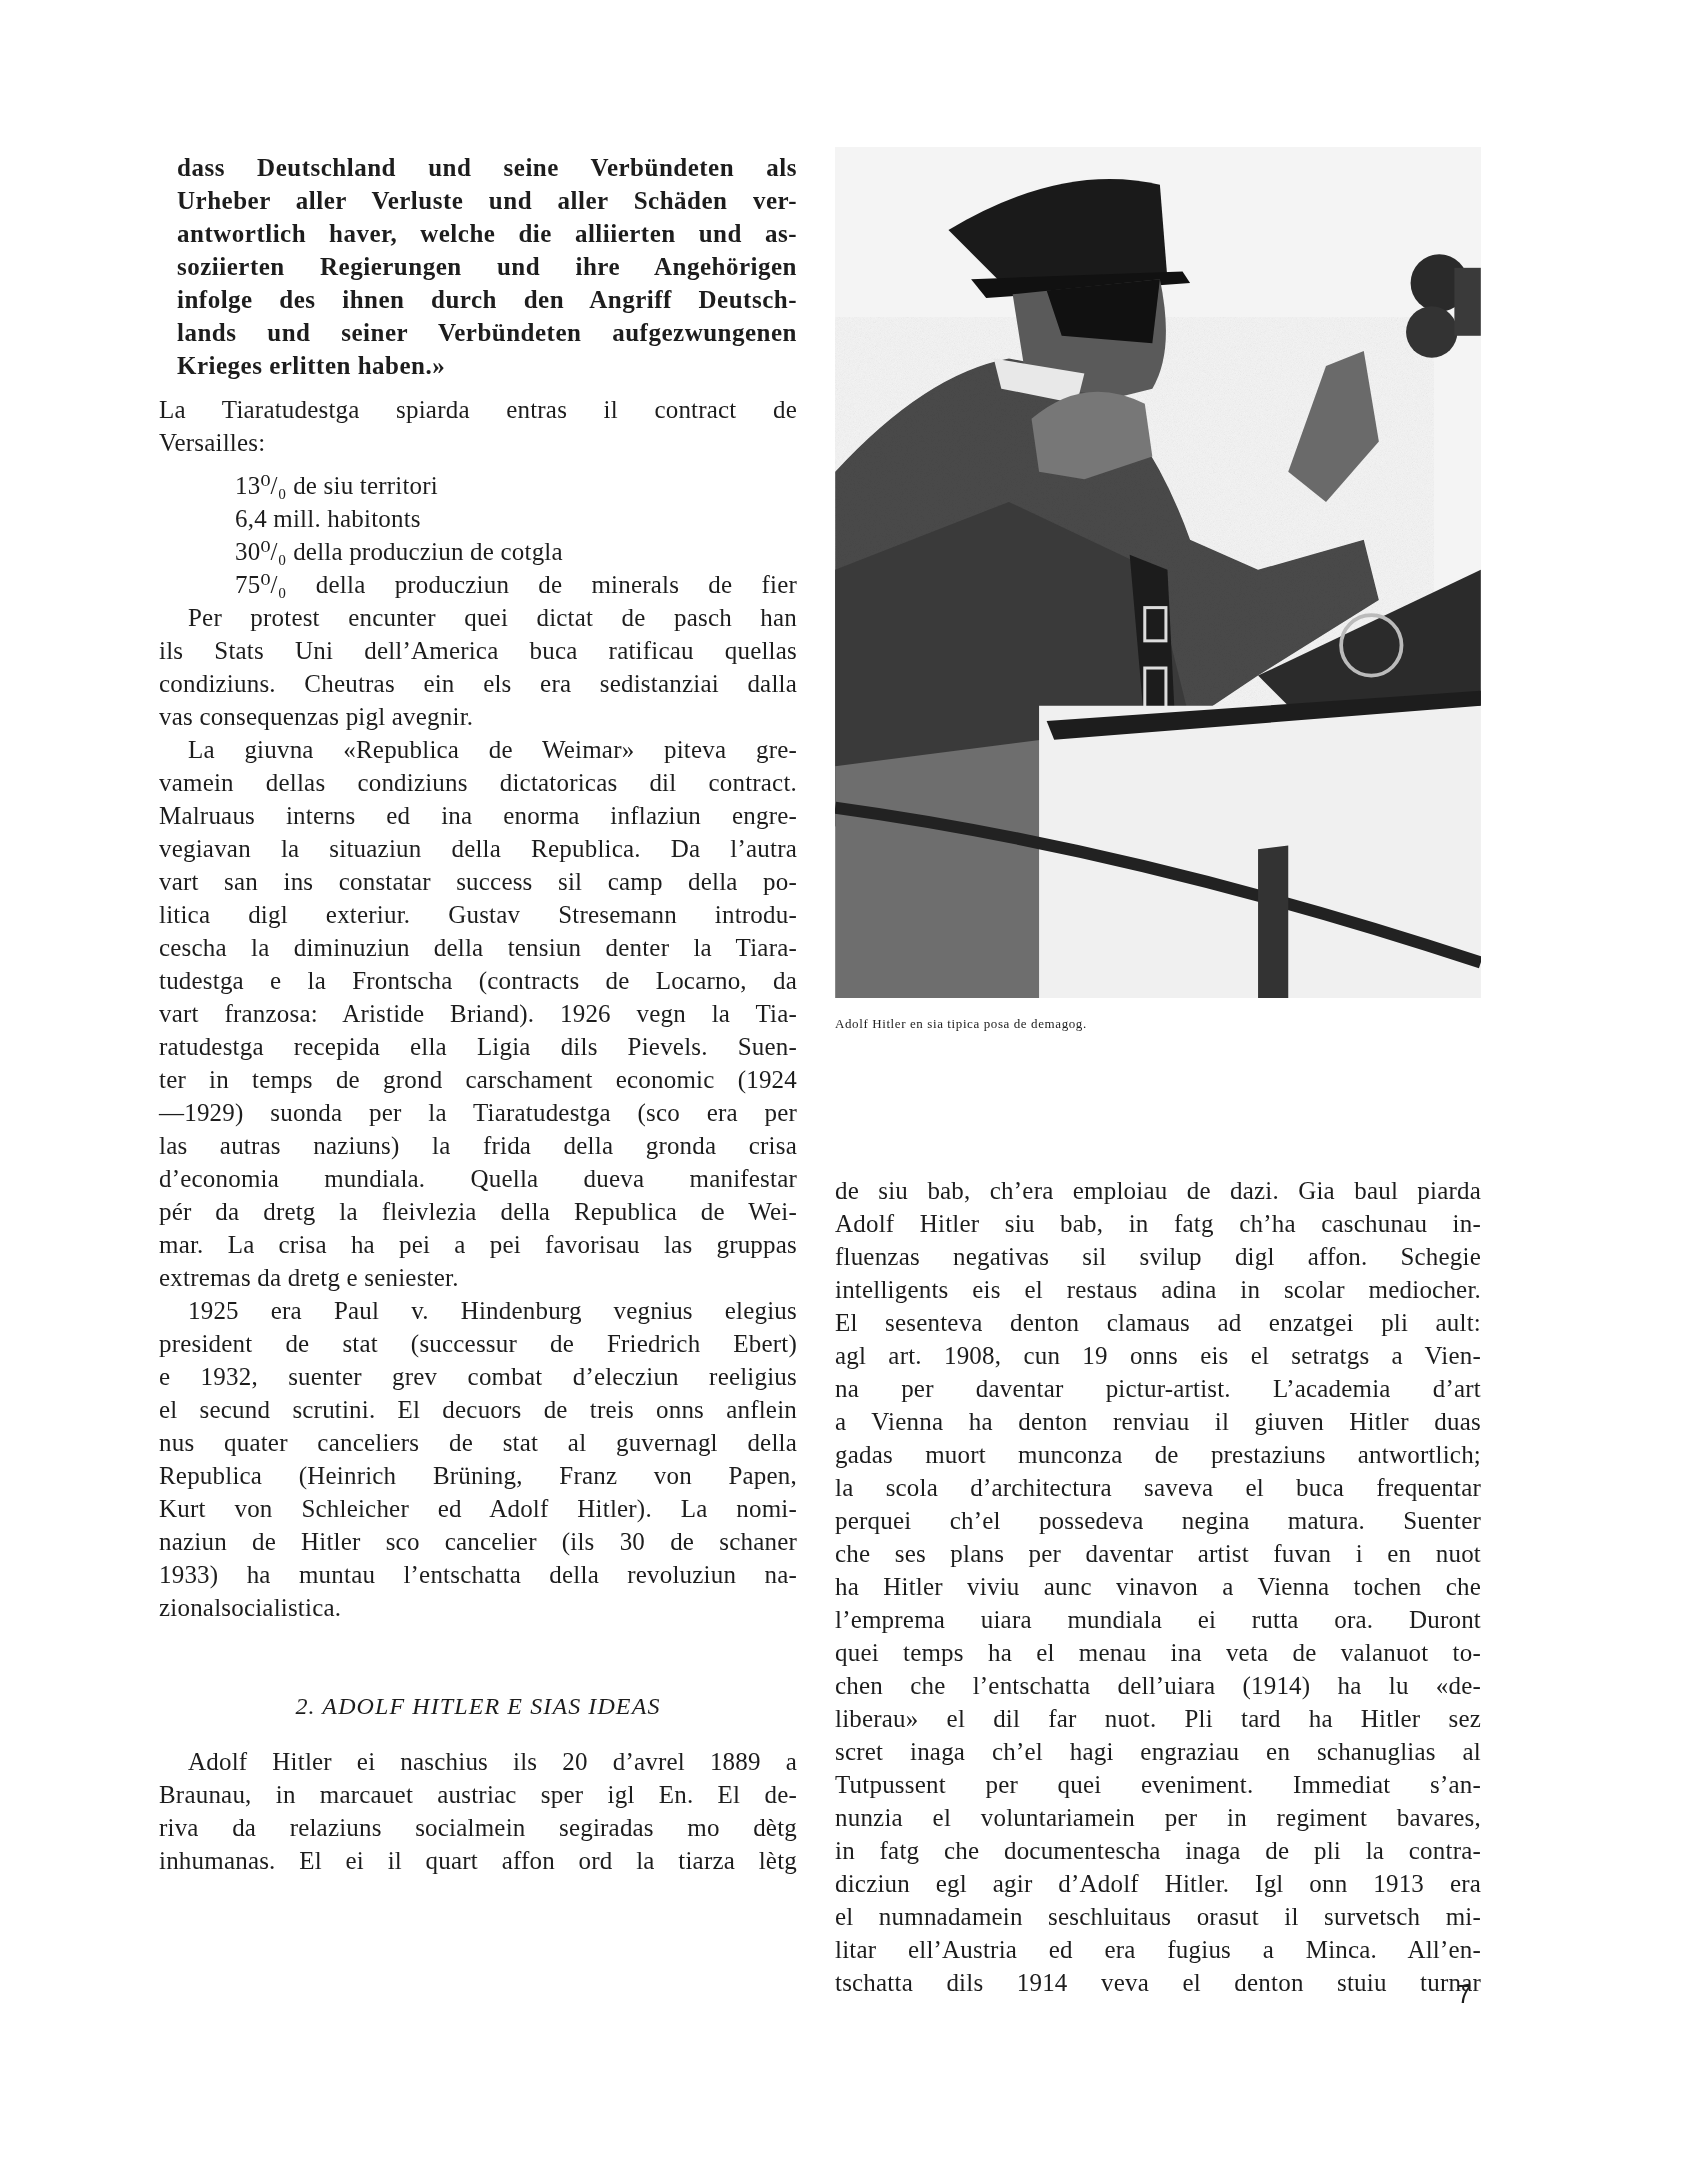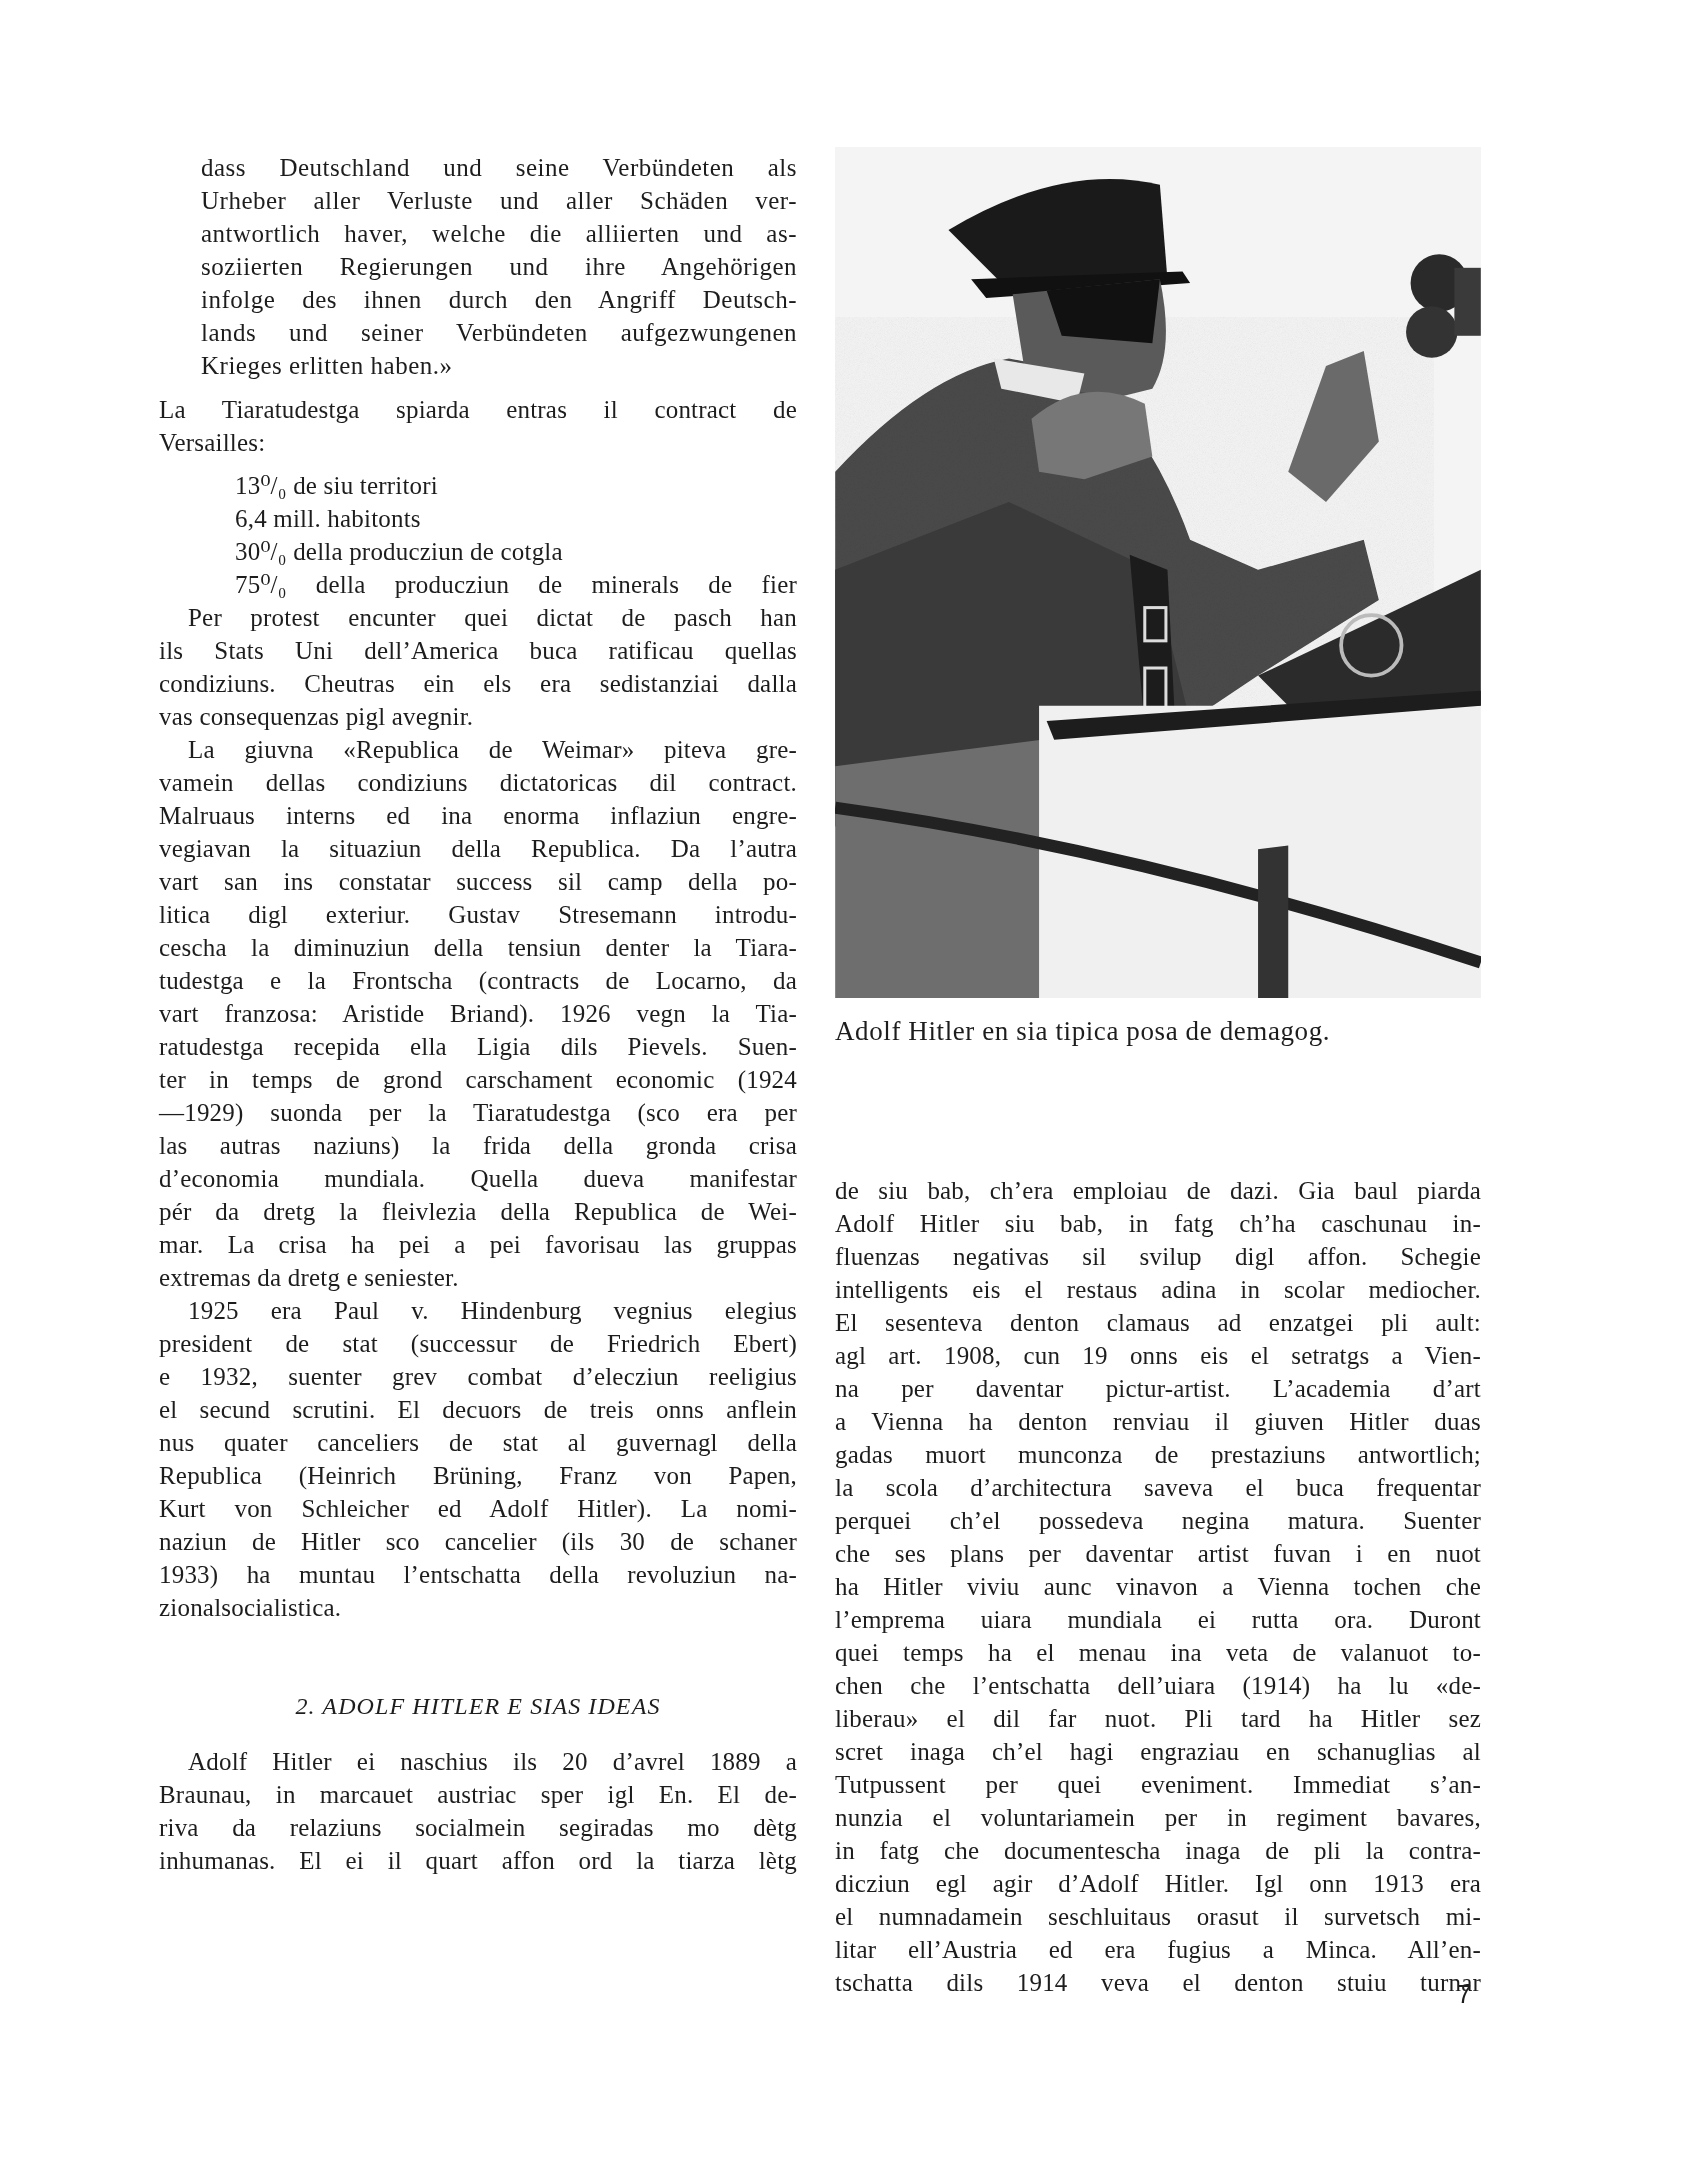--- a/index.html
+++ b/index.html
@@ -4,30 +4,30 @@
 <style>
   html, body { margin: 0; padding: 0; background: #ffffff; }
   body { width: 1706px; height: 2183px; position: relative; overflow: hidden;
          font-family: "Liberation Serif", "DejaVu Serif", serif; color: #1d1d1d; }
   .col { position: absolute; }
   #left-col { left: 159px; top: 151px; width: 638px; }
   #right-col-text { left: 835px; top: 1174px; width: 646px; }
   .line { display: block; font-size: 25px; line-height: 33px; height: 33px; white-space: nowrap;
           text-align: justify; text-align-last: justify; overflow: visible; letter-spacing: 0.2px; }
   .line.last { text-align-last: left; }
-  .quote { margin-left: 42px; }
+  .quote { margin-left: 18px; font-weight: bold; }
   .quote .line { letter-spacing: 0.5px; }
   .gap-small { height: 10.6px; }
   .list .line { padding-left: 76px; box-sizing: border-box; }
   .ind { text-indent: 29px; }
   .heading { font-style: italic; font-size: 24px; letter-spacing: 1.1px; text-align: center;
              margin-top: 66px; margin-bottom: 22px; line-height: 33px; }
   #photo { position: absolute; left: 835px; top: 147px; width: 646px; height: 851px;
            background: #f2f2f2; overflow: hidden; }
-  #caption { position: absolute; left: 835px; top: 1016px; font-size: 27px; letter-spacing: 0.6px; }
+  #caption { position: absolute; left: 835px; top: 1016px; font-size: 13px; letter-spacing: 0.6px; }
   #page-number { position: absolute; left: 1457px; top: 1979px; font-size: 26px; font-family: "Liberation Sans", sans-serif; }
 </style>
 </head>
 <body>
 
 <div class="col" id="left-col">
   <div class="quote" id="quote">
       <span class="line">dass Deutschland und seine Verbündeten als</span>
       <span class="line">Urheber aller Verluste und aller Schäden ver-</span>
       <span class="line">antwortlich haver, welche die alliierten und as-</span>

